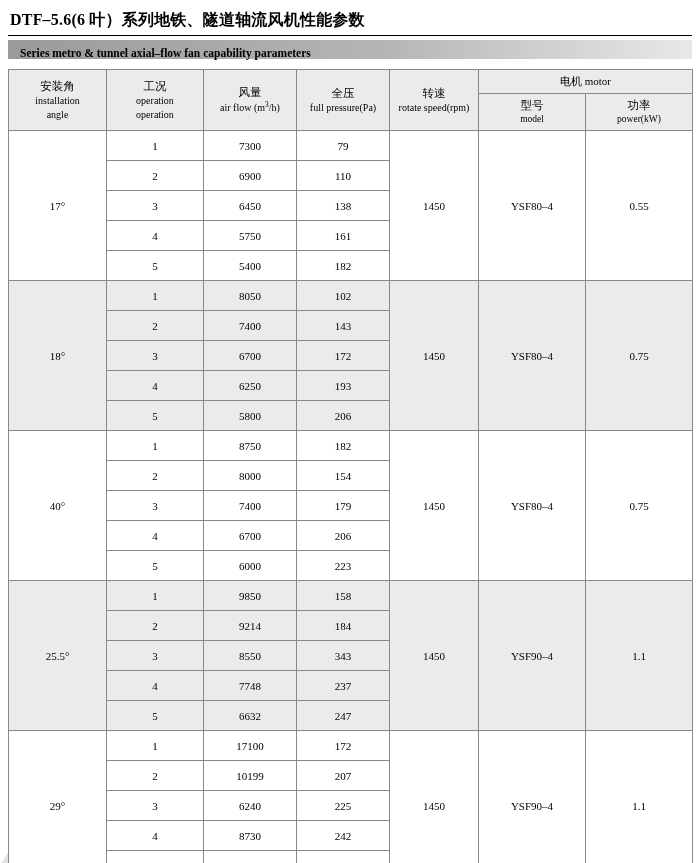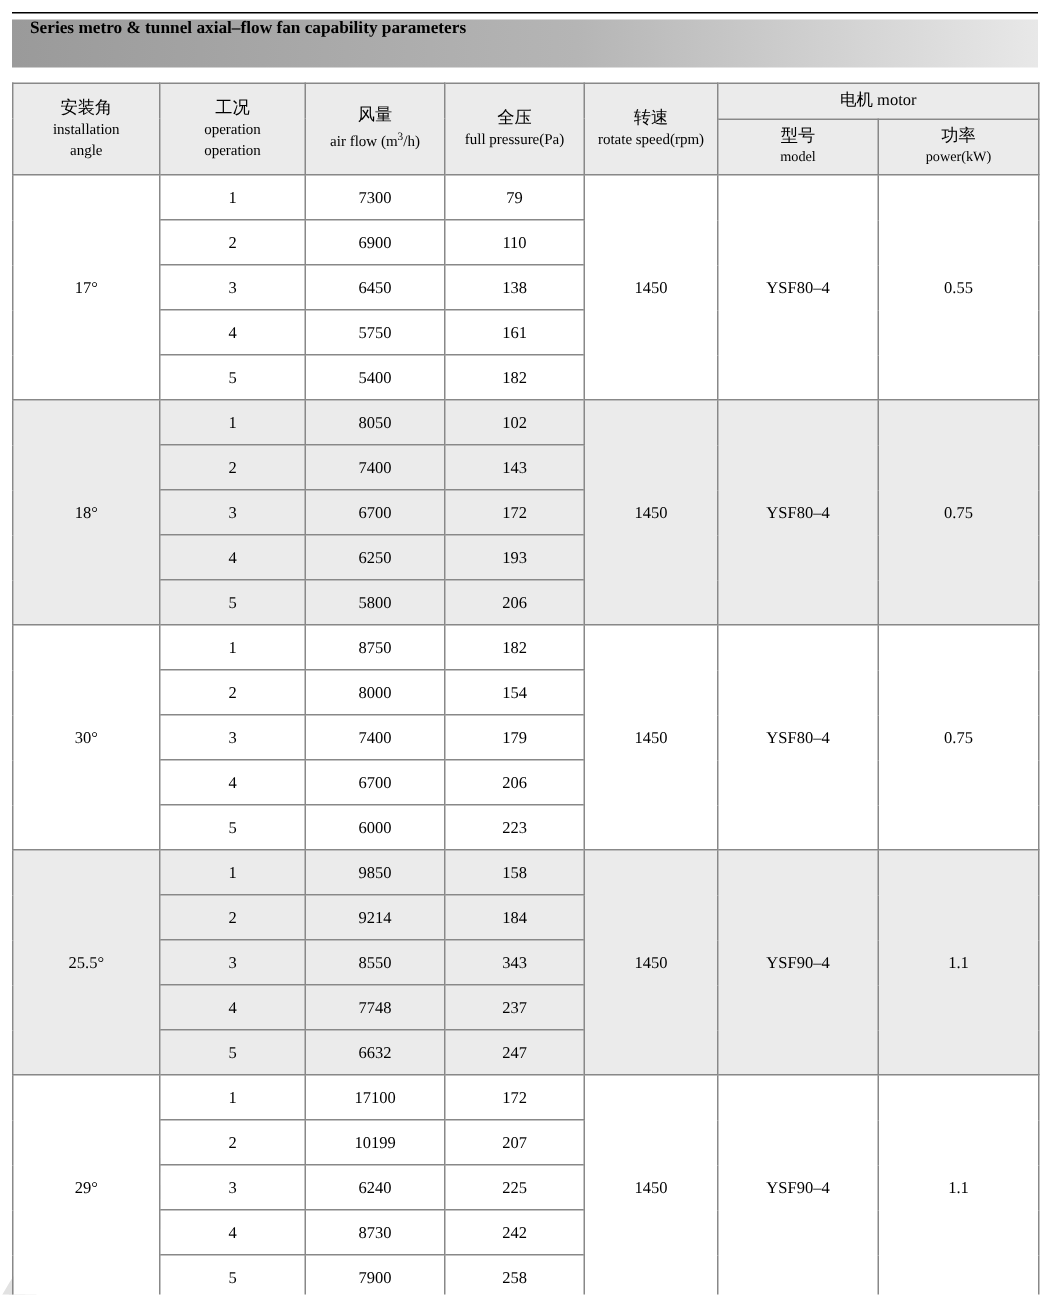--- a/index.html
+++ b/index.html
@@ -42,23 +42,23 @@
     font-family: "Liberation Serif", serif;
   }
   .title-rule {
     height: 1px;
     background: #000;
     margin: 0 0 4px 0;
   }
 
   .subtitle-bar {
     background: linear-gradient(to right, #9a9a9a 0%, #b5b5b5 55%, #e8e8e8 100%);
-    height: 32px;
+    height: 19px;
     display: flex;
-    align-items: flex-start;
+    align-items: flex-end;
     padding-left: 12px;
     box-sizing: border-box;
     margin-bottom: 10px;
   }
   .subtitle-bar span {
     font-size: 11.5px;
     font-weight: bold;
     font-family: "Liberation Serif", serif;
     color: #000;
   }
@@ -125,20 +125,21 @@
 <svg class="deco" viewBox="0 0 300 300">
   <g fill="none" stroke="#e2e2e2" stroke-width="9">
     <path d="M 20 280 A 150 150 0 0 1 170 130"></path>
     <path d="M 20 280 A 175 175 0 0 1 195 105"></path>
     <path d="M 20 280 A 200 200 0 0 1 220 80"></path>
   </g>
 </svg>
 
 <div class="page">
 
+  <div class="doc-title">DTF–5.6(6 叶）系列地铁、隧道轴流风机性能参数</div>
   <div class="title-rule"></div>
 
   <div class="subtitle-bar">
     <span>Series metro &amp; tunnel axial–flow fan capability parameters</span>
   </div>
 
   <table class="params">
     <colgroup>
       <col style="width:98px">
       <col style="width:97px">
@@ -238,21 +239,21 @@
           <td class="sit">4</td>
           <td class="num">6250</td>
           <td class="num">193</td>
         </tr>
         <tr class="shaded">
           <td class="sit">5</td>
           <td class="num">5800</td>
           <td class="num">206</td>
         </tr>
         <tr>
-          <td class="angle" rowspan="5">30°</td>
+          <td class="angle" rowspan="5">40°</td>
           <td class="sit">1</td>
           <td class="num">8750</td>
           <td class="num">182</td>
           <td class="merged" rowspan="5">1450</td>
           <td class="merged" rowspan="5">YSF80–4</td>
           <td class="merged" rowspan="5">0.75</td>
         </tr>
         <tr>
           <td class="sit">2</td>
           <td class="num">8000</td>

